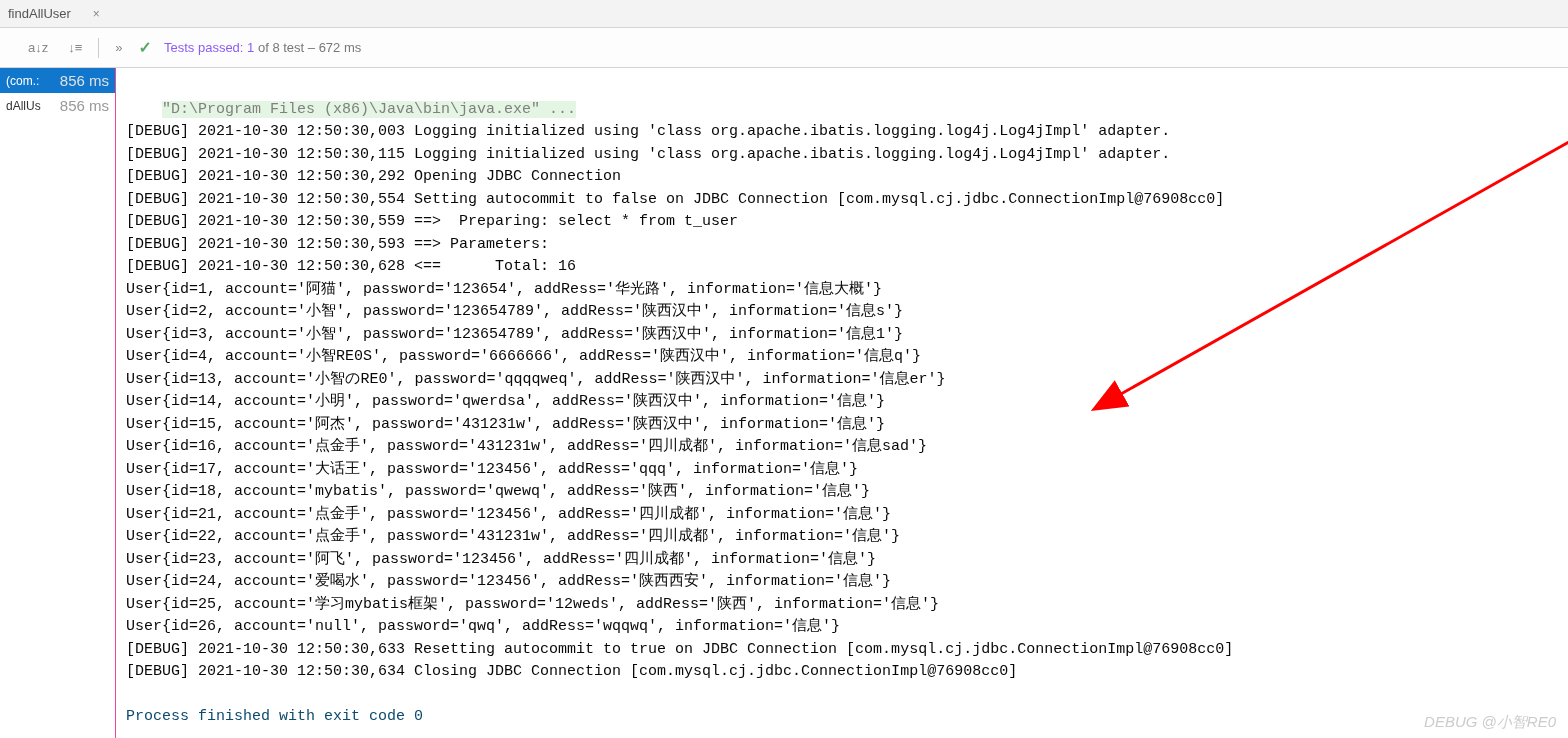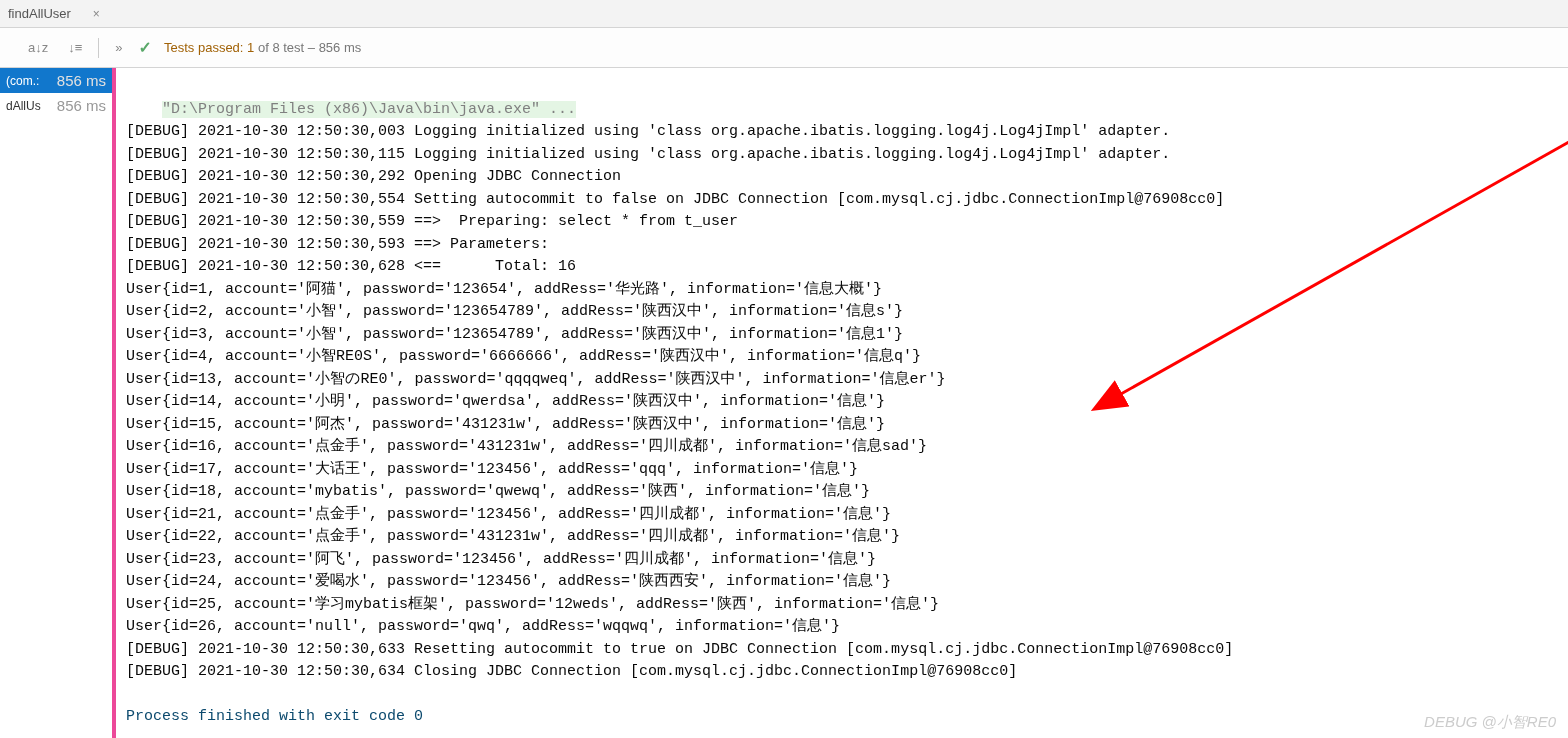--- a/index.html
+++ b/index.html
@@ -56,29 +56,29 @@
     .check-icon {
       color: #59a869;
       font-size: 16px;
       font-weight: bold;
     }
     .status-text {
       color: #787878;
       font-size: 13px;
     }
     .status-text .dark {
-      color: #a16207;
+      color: #8b5cf6;
     }
     .main-area {
       display: flex;
       height: calc(100% - 68px);
     }
     .sidebar {
       width: 116px;
-      border-right: 4px solid #ec4899;
+      border-right: 1px solid #ec4899;
       background: #fff;
     }
     .sidebar-item {
       display: flex;
       justify-content: space-between;
       align-items: center;
       padding: 4px 6px;
       font-size: 12px;
     }
     .sidebar-item.selected {
@@ -145,21 +145,21 @@
   </div>
 </div>
 
 <div class="toolbar">
   <span class="toolbar-icon">a↓z</span>
   <span class="toolbar-icon">↓≡</span>
   <span class="toolbar-divider"></span>
   <span class="toolbar-icon">»</span>
   <span class="check-icon">✓</span>
   <span class="status-text">
-    <span class="dark">Tests passed: </span><span class="dark">1</span><span> of 8 test</span><span> – 856 ms</span>
+    <span class="dark">Tests passed: </span><span class="dark">1</span><span> of 8 test</span><span> – 672 ms</span>
   </span>
 </div>
 
 <div class="main-area">
   <div class="sidebar">
     <div id="sidebar-items">
         <div class="sidebar-item selected">
           <span class="label">(com.:</span>
           <span class="time">856 ms</span>
         </div>

